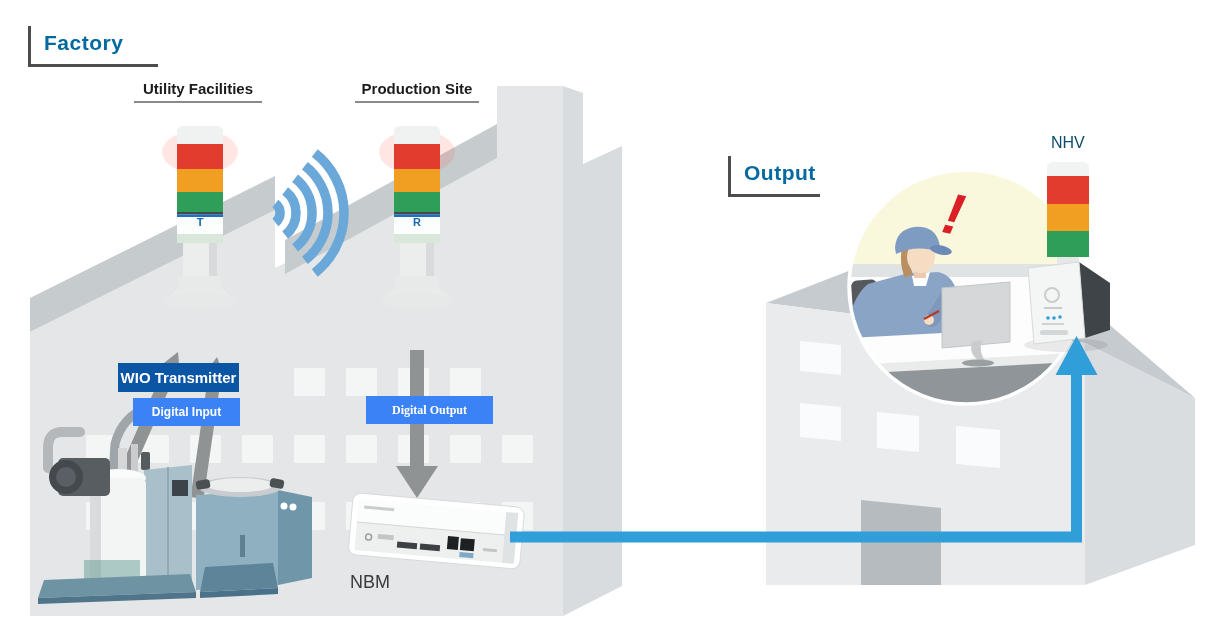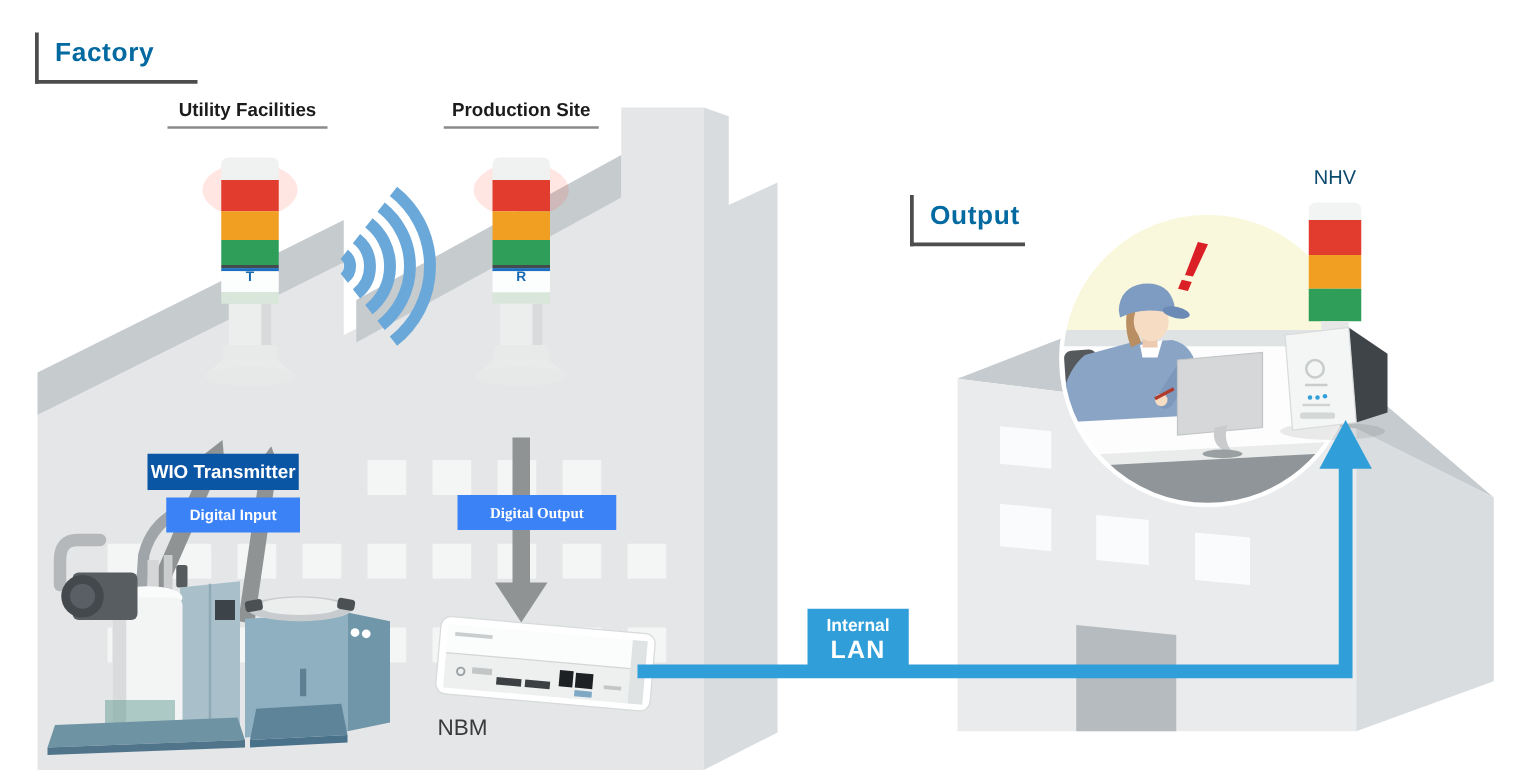--- a/index.html
+++ b/index.html
@@ -251,24 +251,20 @@
   <div class="ov badge" style="left:178px;top:216px;width:44px;">T</div>
 
   <div class="ov badge" style="left:395px;top:216px;width:44px;">R</div>
 
   <div class="ov tag tag-gray" style="left:133px;top:398px;width:107px;">Digital Input</div>
 
   <div class="ov tag tag-gray" style="left:366px;top:396px;width:127px;font-family:Liberation Serif, serif;">Digital Output</div>
 
   <div class="ov devlabel" style="left:350px;top:572px;">NBM</div>
 
-  <div class="ov lanbox" style="left:646px;top:487px;width:81px;height:50px;">
-    <span class="l1">Internal</span>
-    <span class="l2">LAN</span>
-  </div>
 
   <div class="ov hdr" style="left:728px;top:156px;width:92px;">Output</div>
 
   <div class="ov nhvlabel" style="left:1051px;top:134px;">NHV</div>
 
   <div class="ov alert" style="left:944px;top:180px;">!</div>
 
 </div>
 
 </body></html>

